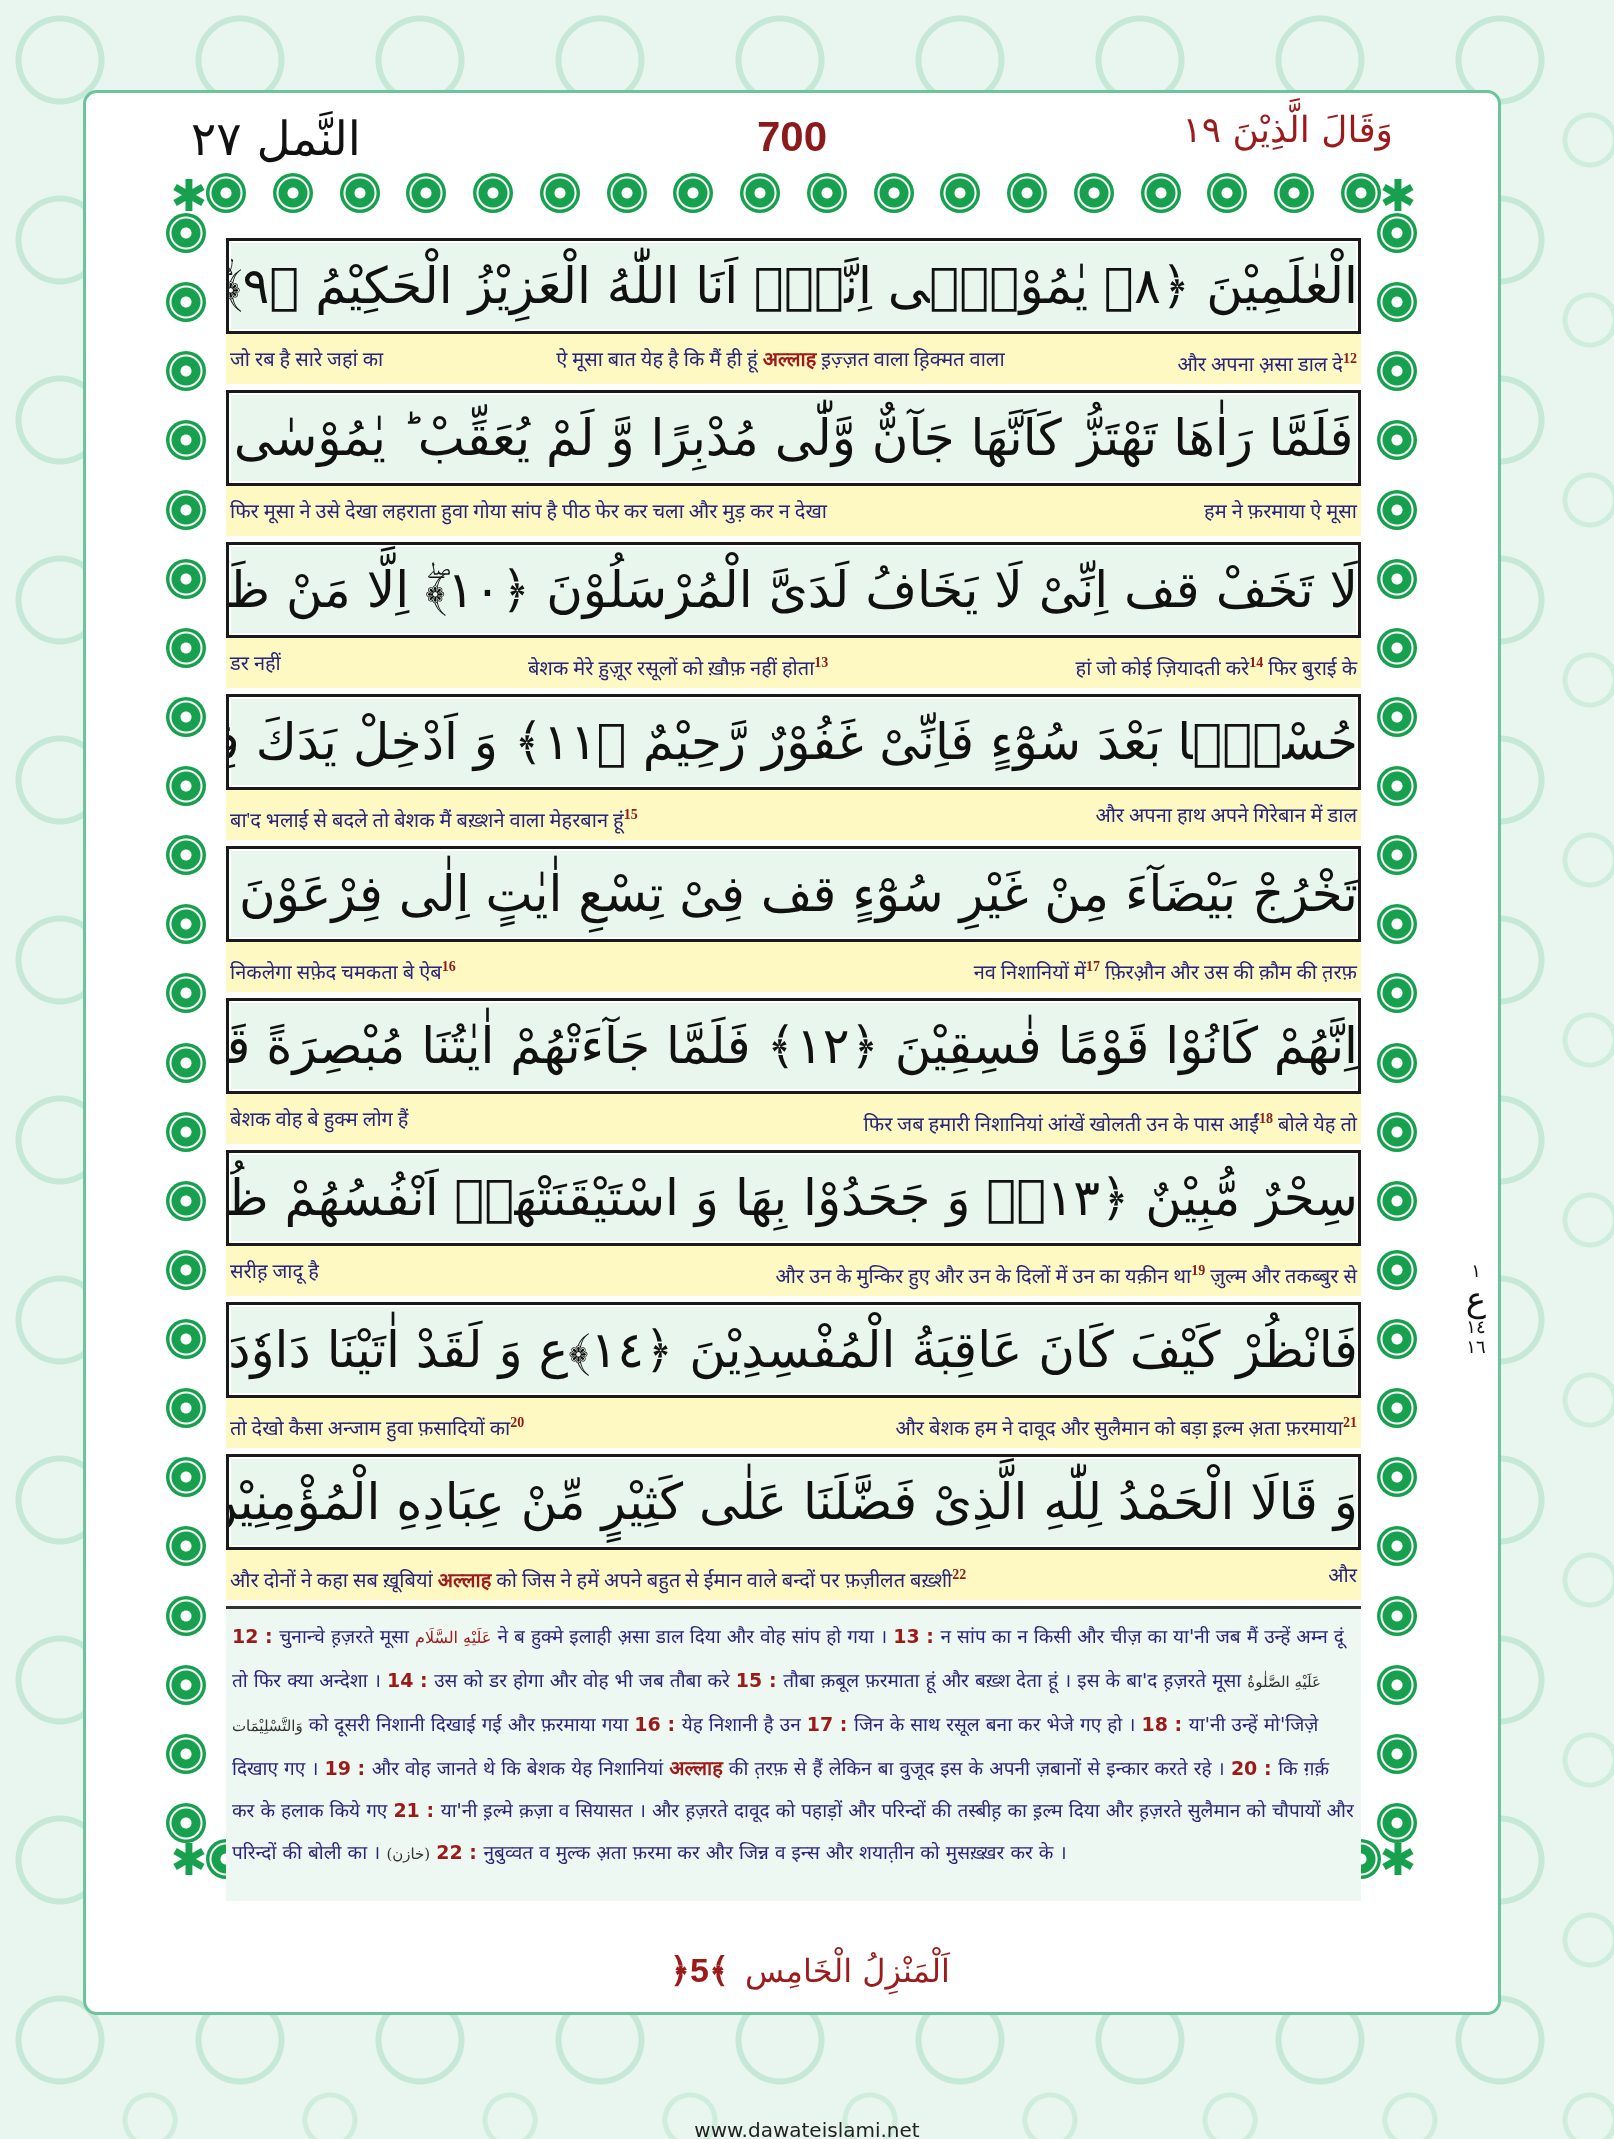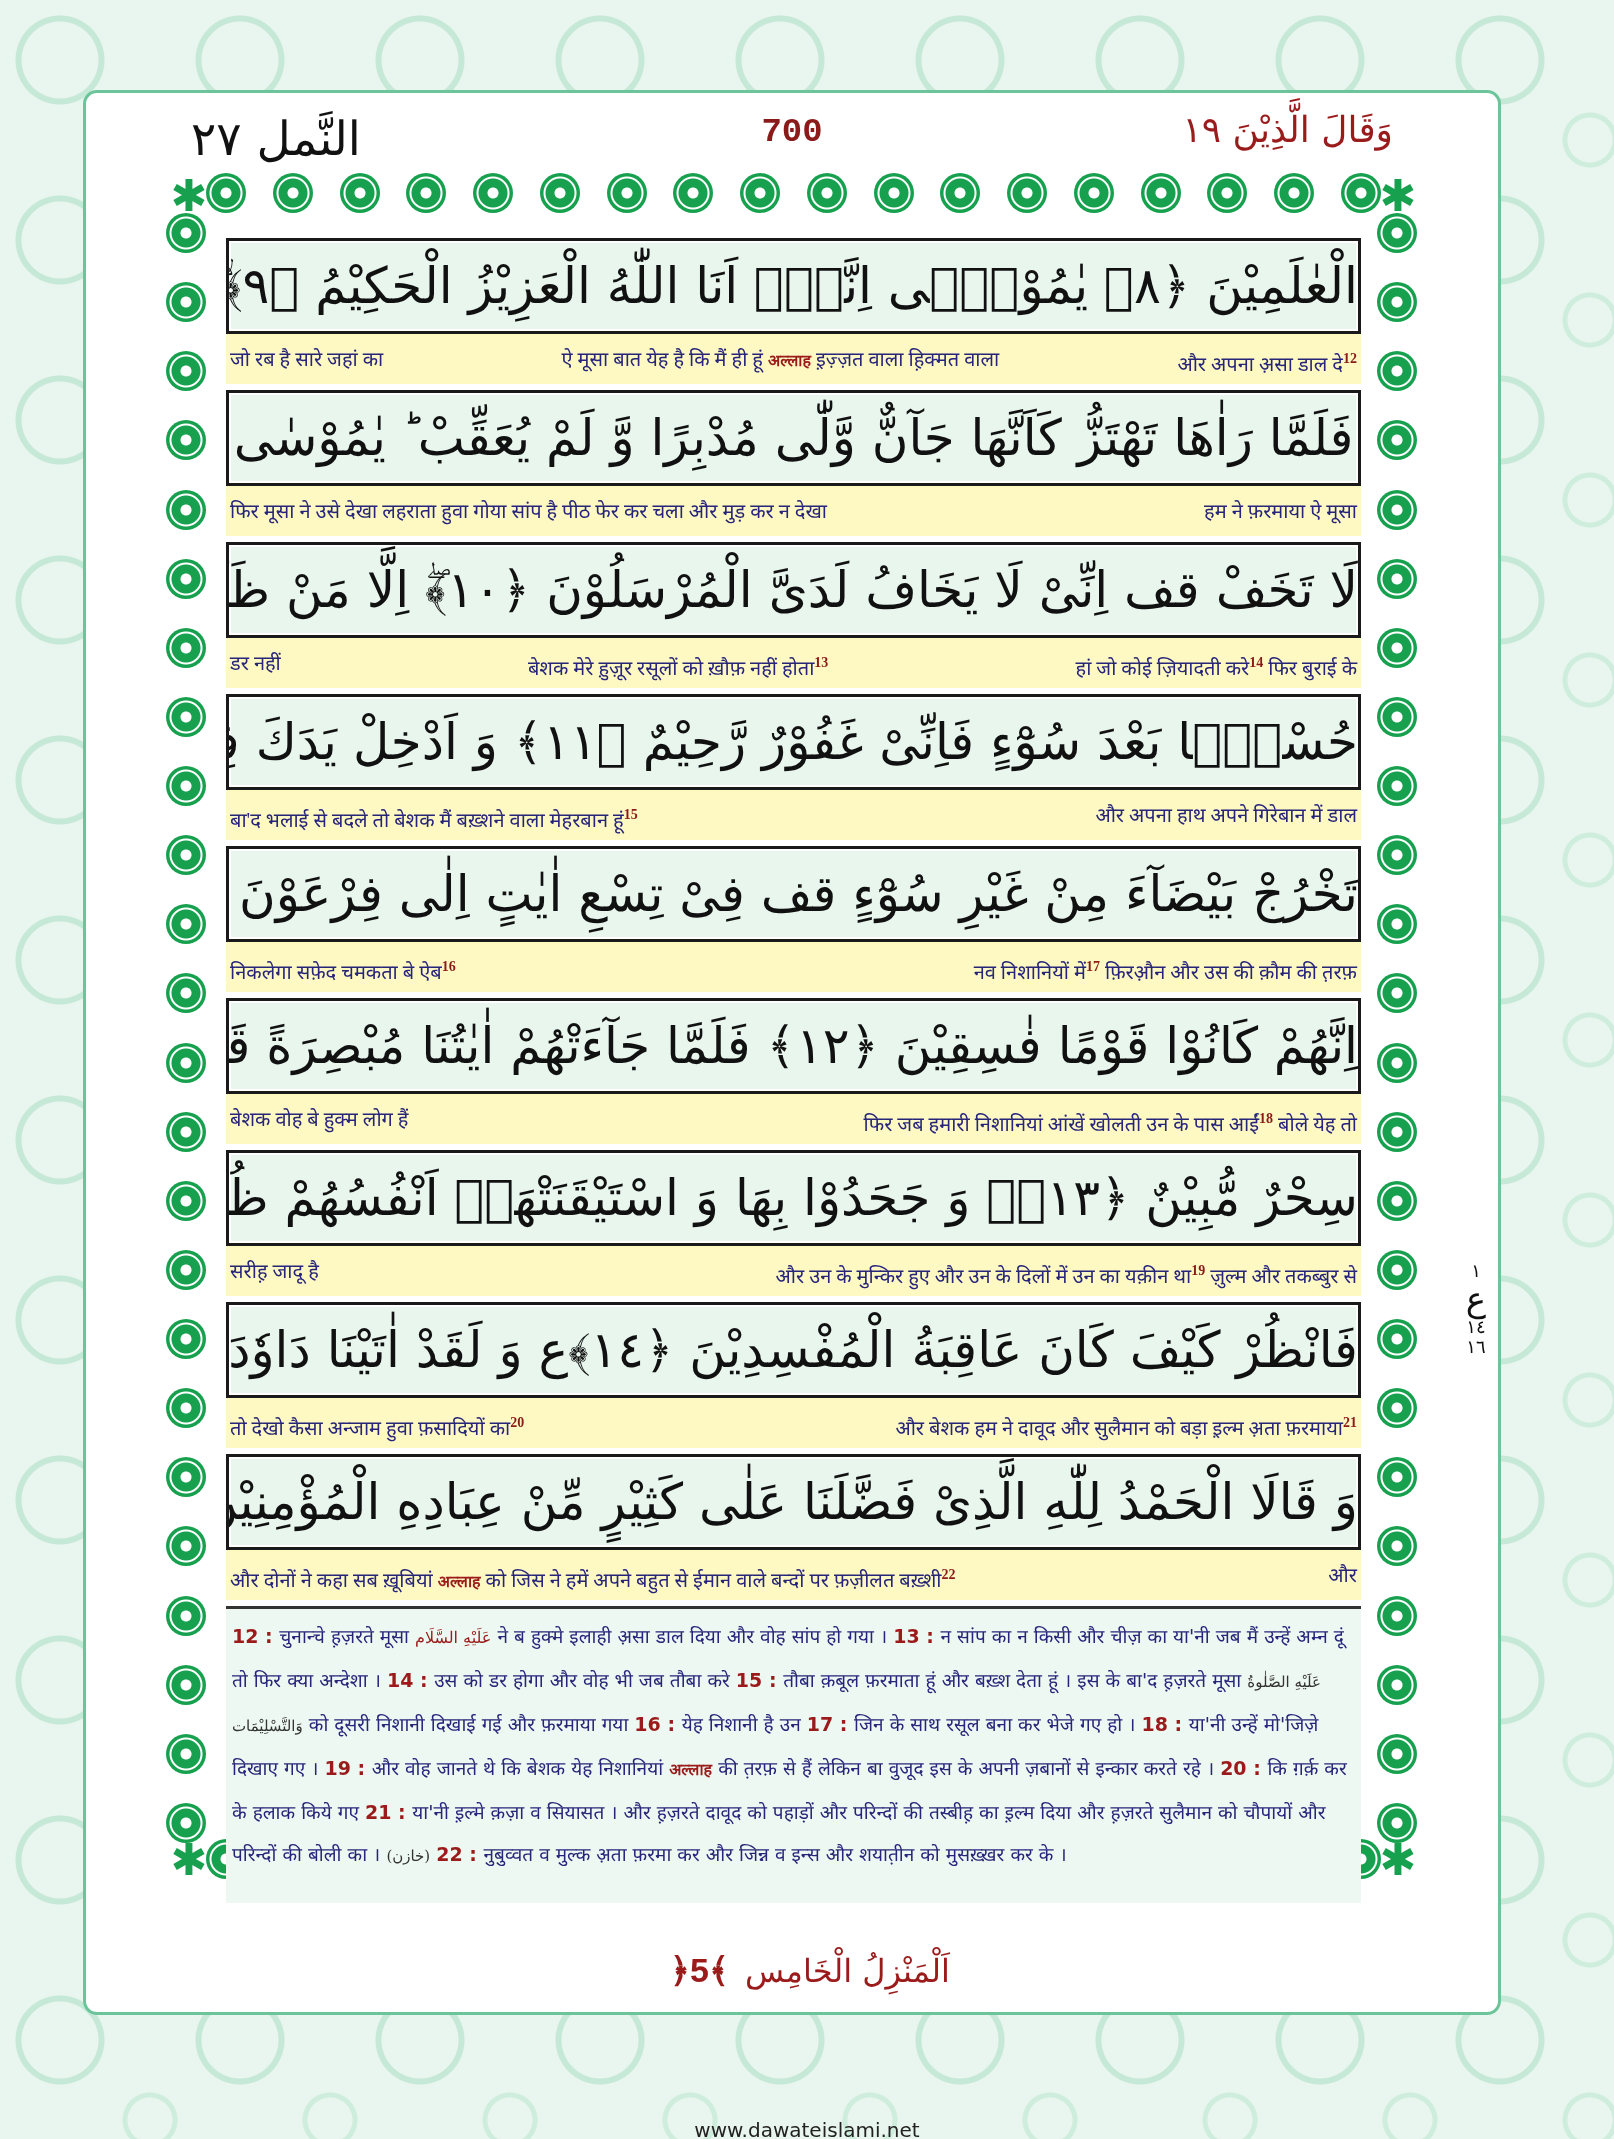--- a/index.html
+++ b/index.html
@@ -15,21 +15,21 @@
       radial-gradient(circle at 150px 140px, transparent 22px, #cfeddc 23px, #cfeddc 27px, transparent 28px) 0 0/180px 180px,
       #e8f6ef;
   }
   .page {
     position:absolute; left:83px; top:90px; width:1418px; height:1925px;
     background:#ffffff; border:3px solid #6cc59a; border-radius:14px;
     box-sizing:border-box;
   }
   .header { position:absolute; top:0; left:0; right:0; height:70px; }
   .hdr-left { position:absolute; left:105px; top:18px; font-family:"DejaVu Serif", serif; font-size:47px; color:#111; direction:rtl; }
-  .hdr-center { position:absolute; left:0; right:0; top:20px; text-align:center; font-family:Liberation Mono, monospace; font-weight:bold; font-size:34px; color:#8b1a1a; }
+  .hdr-center { position:absolute; left:0; right:0; top:20px; text-align:center; font-family:Liberation Sans, sans-serif; font-weight:bold; font-size:42px; color:#8b1a1a; }
   .hdr-right { position:absolute; right:105px; top:16px; font-family:"DejaVu Serif", serif; font-size:36px; color:#9a1b1b; direction:rtl; }
 
   .border-frame {
     position:absolute; left:80px; top:80px; width:1255px; height:1710px;
     box-sizing:border-box;
   }
   .orn-row { position:absolute; left:40px; right:40px; height:44px; display:flex; justify-content:space-between; }
   .orn-col { position:absolute; top:40px; bottom:40px; width:44px; display:flex; flex-direction:column; justify-content:space-between; }
   .orn {
     width:40px; height:40px; border-radius:50%;
@@ -44,21 +44,21 @@
     direction:rtl; text-align:center; line-height:90px; white-space:nowrap; overflow:hidden;
     box-shadow: inset 0 0 0 2px #ffffff;
   }
   .trans {
     height:48px; line-height:48px; background:#fef9c3;
     font-family:Liberation Serif, serif; font-size:20px; color:#27257a;
     white-space:nowrap; overflow:hidden; display:flex; justify-content:space-between; padding:1px 4px;
     margin-bottom:6px;
   }
   .trans .seg { display:inline-block; }
-  .allah { color:#9b1b1b; font-weight:bold; font-size:16px; }
+  .allah { color:#9b1b1b; font-weight:bold; font-size:20px; }
   sup.fn { color:#8b1a1a; font-weight:bold; font-size:14px; }
 
   .footnotes {
     margin-top:6px; background:#eef8f2; border-top:3px solid #333;
     padding:6px 6px 26px 6px;
     font-family:"DejaVu Sans", sans-serif; font-size:19px; color:#27257a; line-height:42px;
   }
   .fn-num { color:#9b1b1b; font-weight:bold; }
   .arabic-honor { color:#9b1b1b; font-family:"DejaVu Serif", serif; font-size:16px; }
   .arabic-honor-dark { color:#333; font-family:"DejaVu Serif", serif; font-size:15px; }

